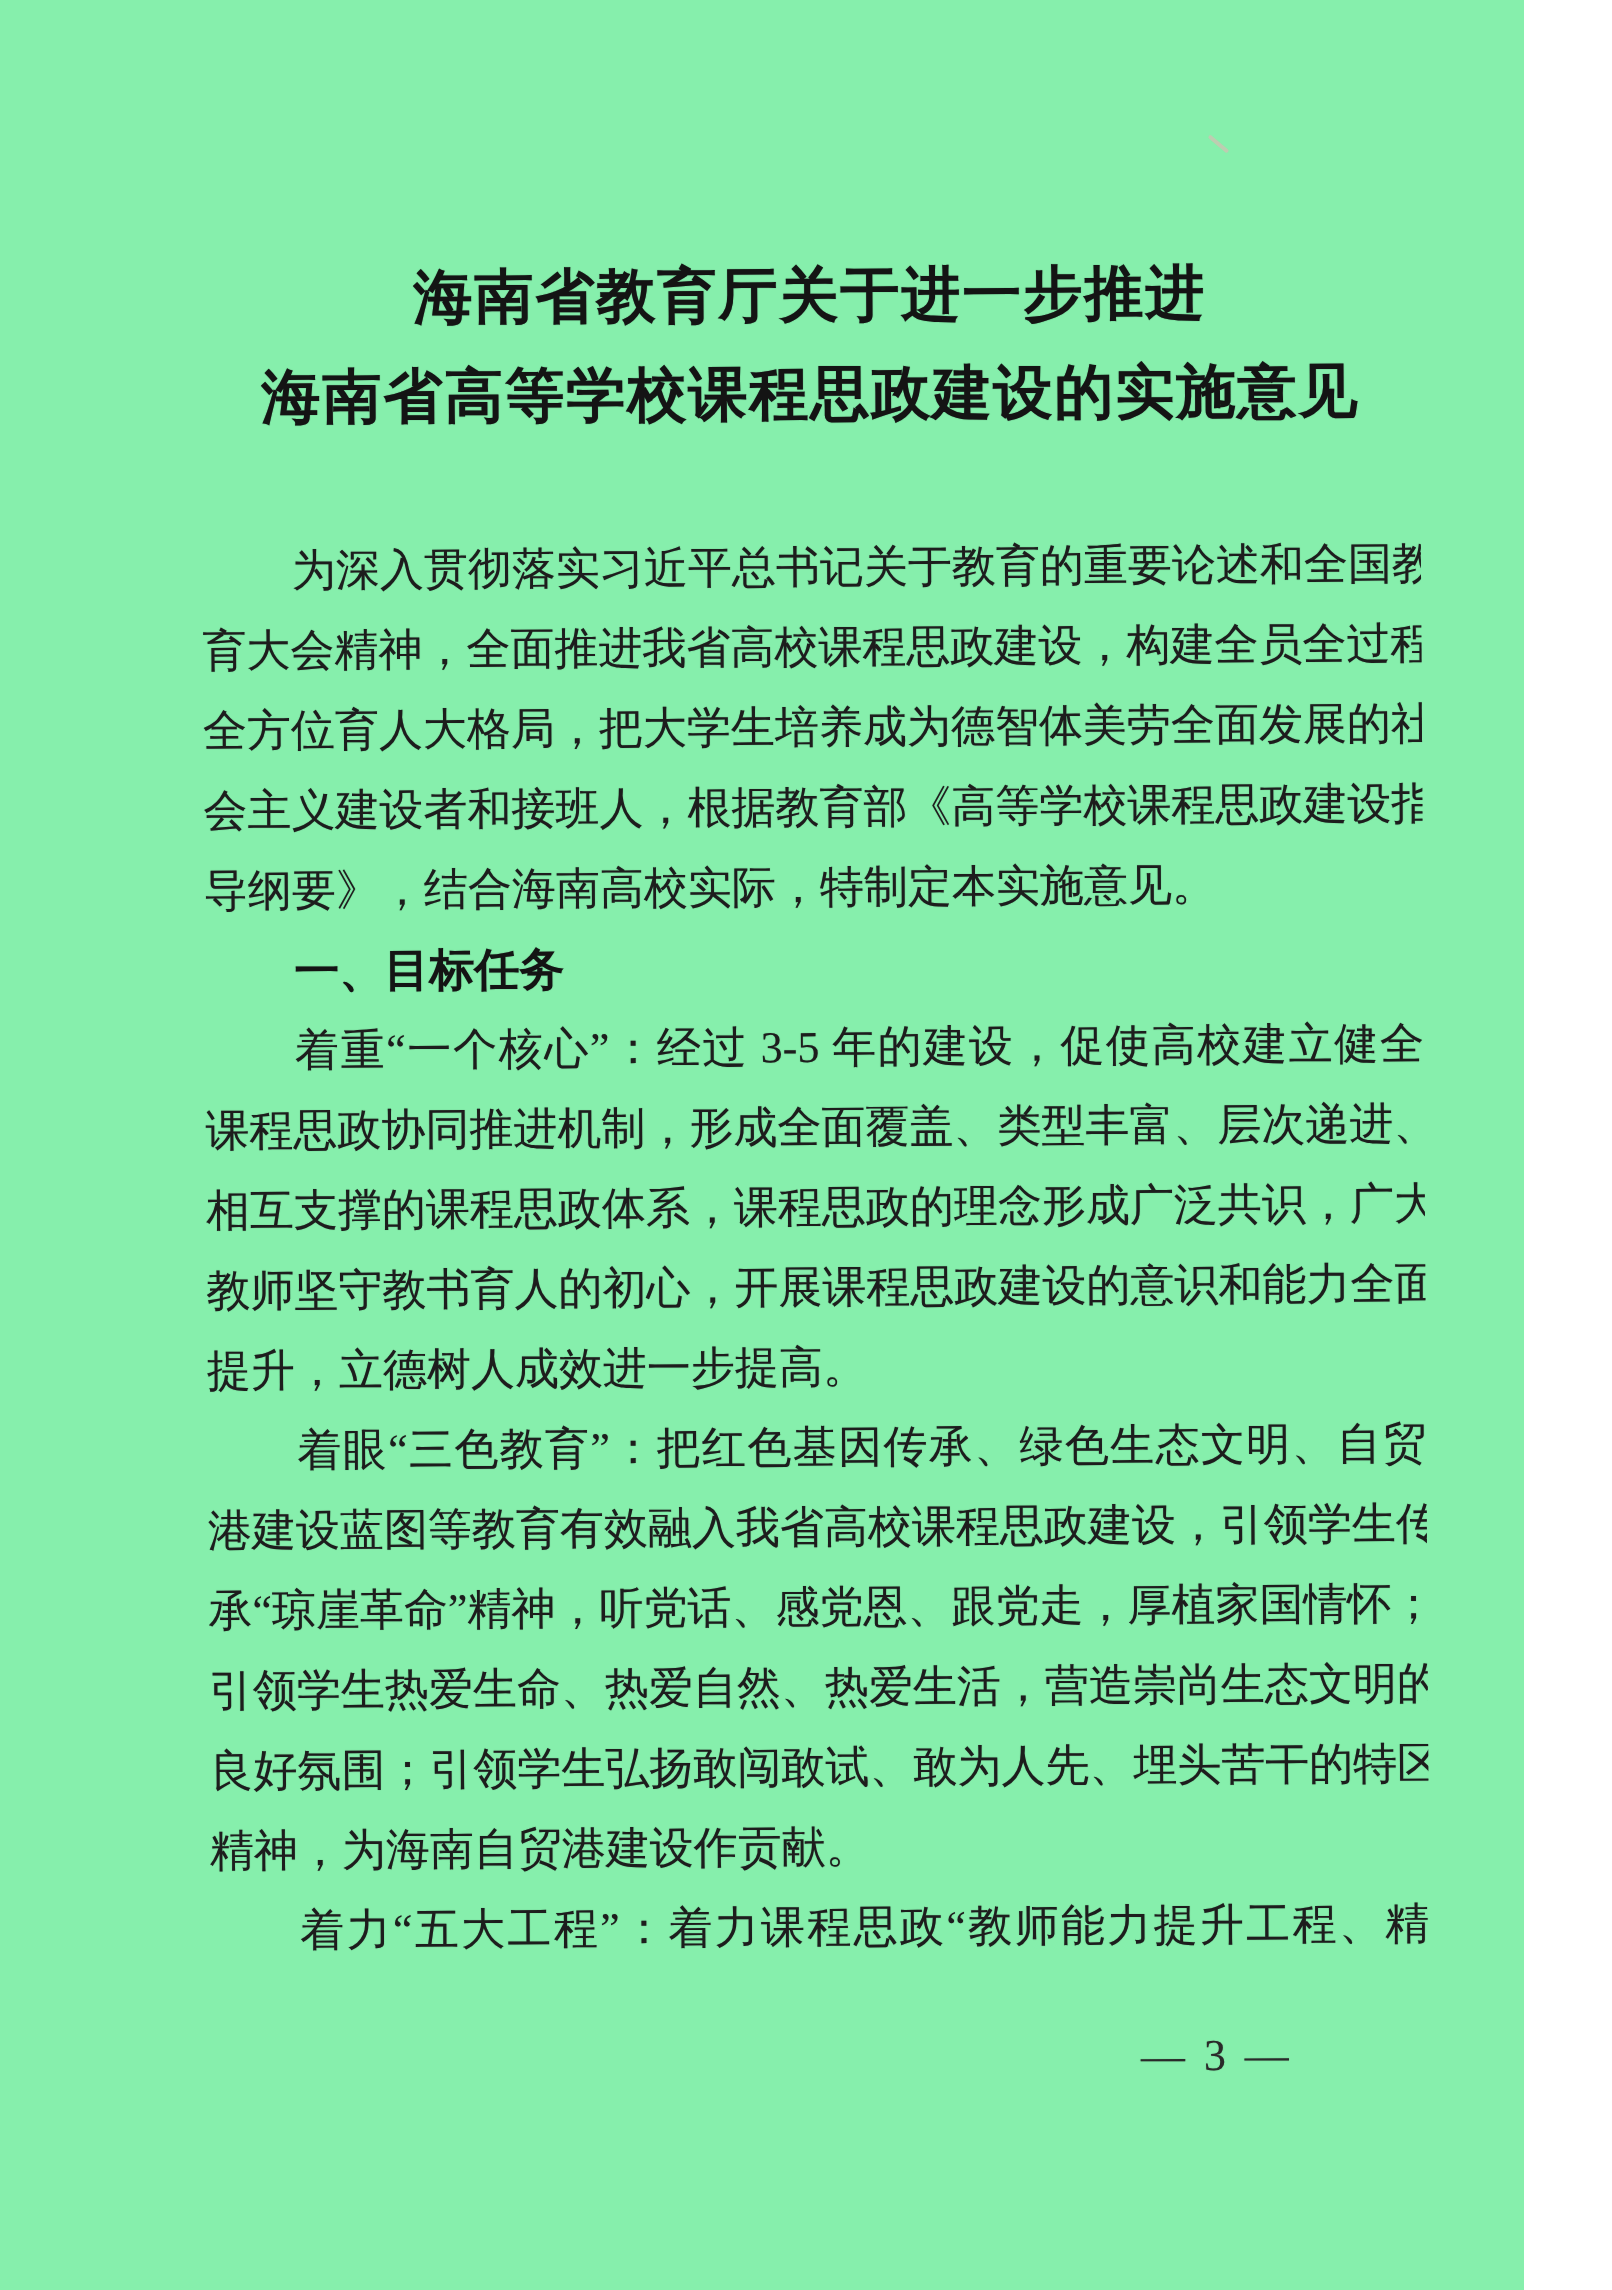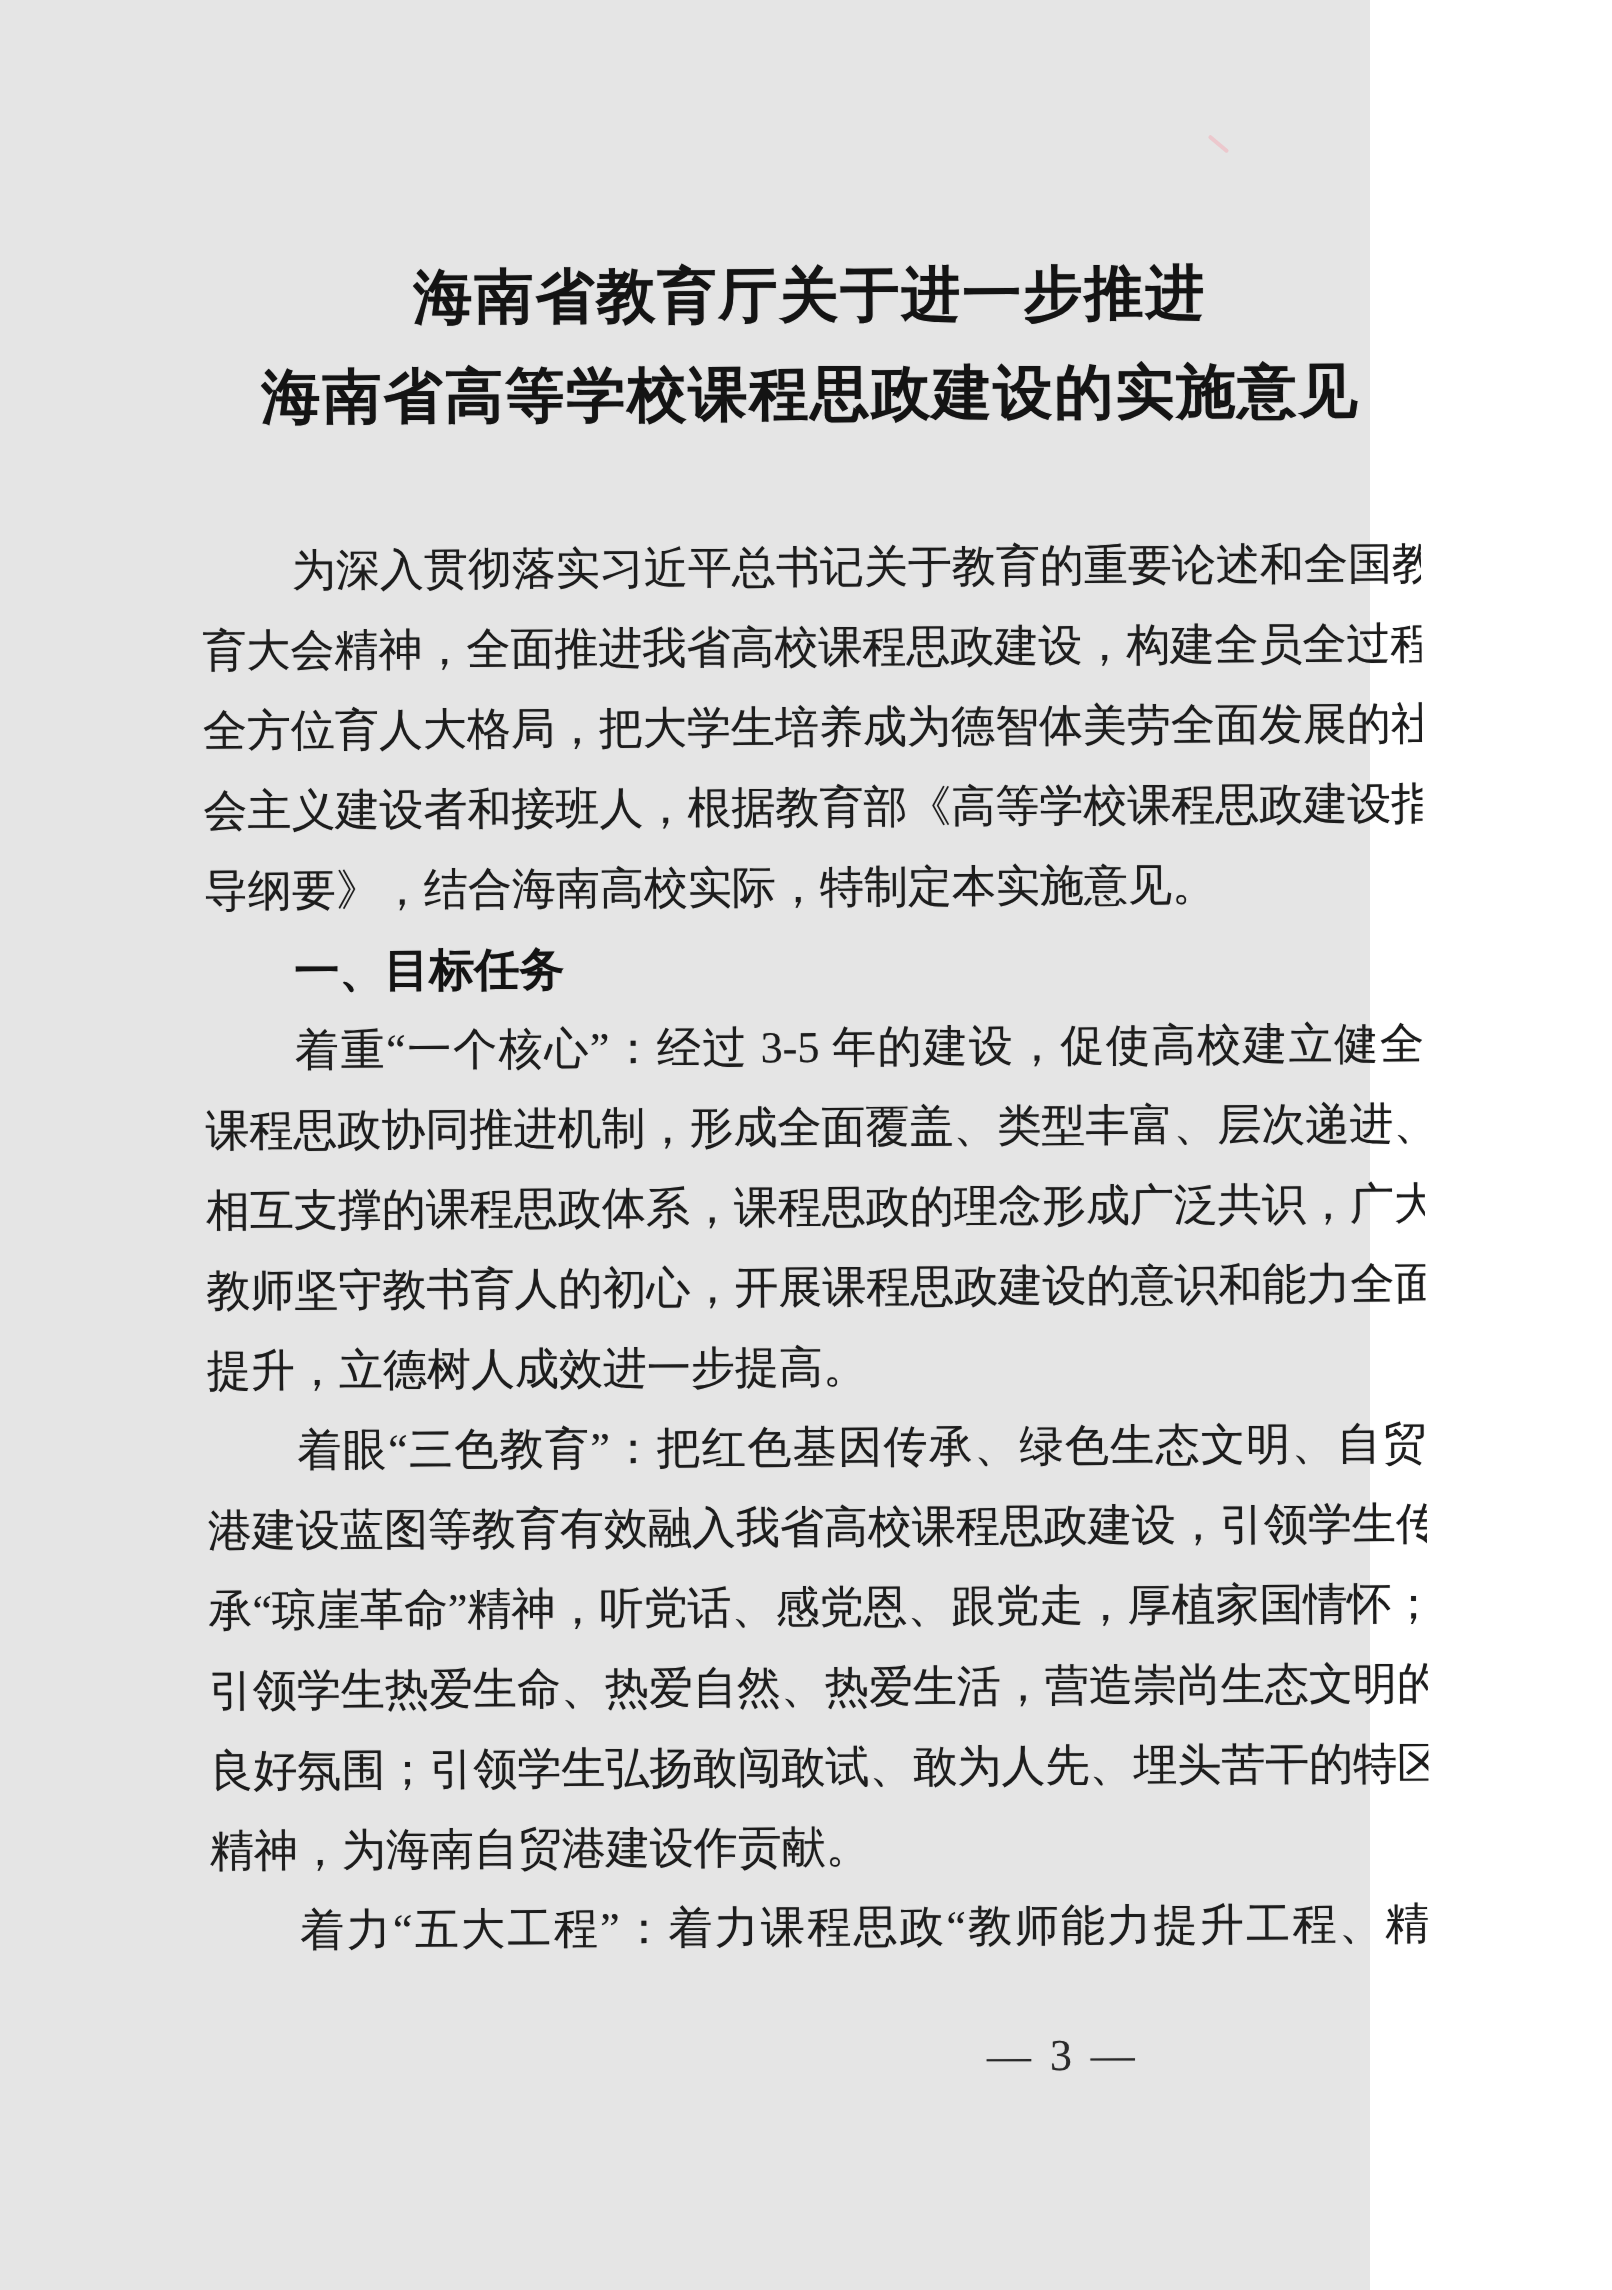--- a/index.html
+++ b/index.html
@@ -10,23 +10,23 @@
     width: 1612px;
     height: 2291px;
     position: relative;
     background: #ffffff;
     overflow: hidden;
     font-family: "Liberation Serif", "DejaVu Serif", serif;
   }
   .page {
     position: absolute;
     left: 0; top: 0;
-    width: 1370px;
+    width: 1524px;
     height: 2291px;
-    background: #e5e5e5;
+    background: #86efac;
   }
   
   .scan-skew {
     position: absolute;
     left: 200px;
     top: 246px;
     width: 1219px;
     transform: rotate(-0.35deg);
     transform-origin: 50% 0;
     color: #1d1d1d;

